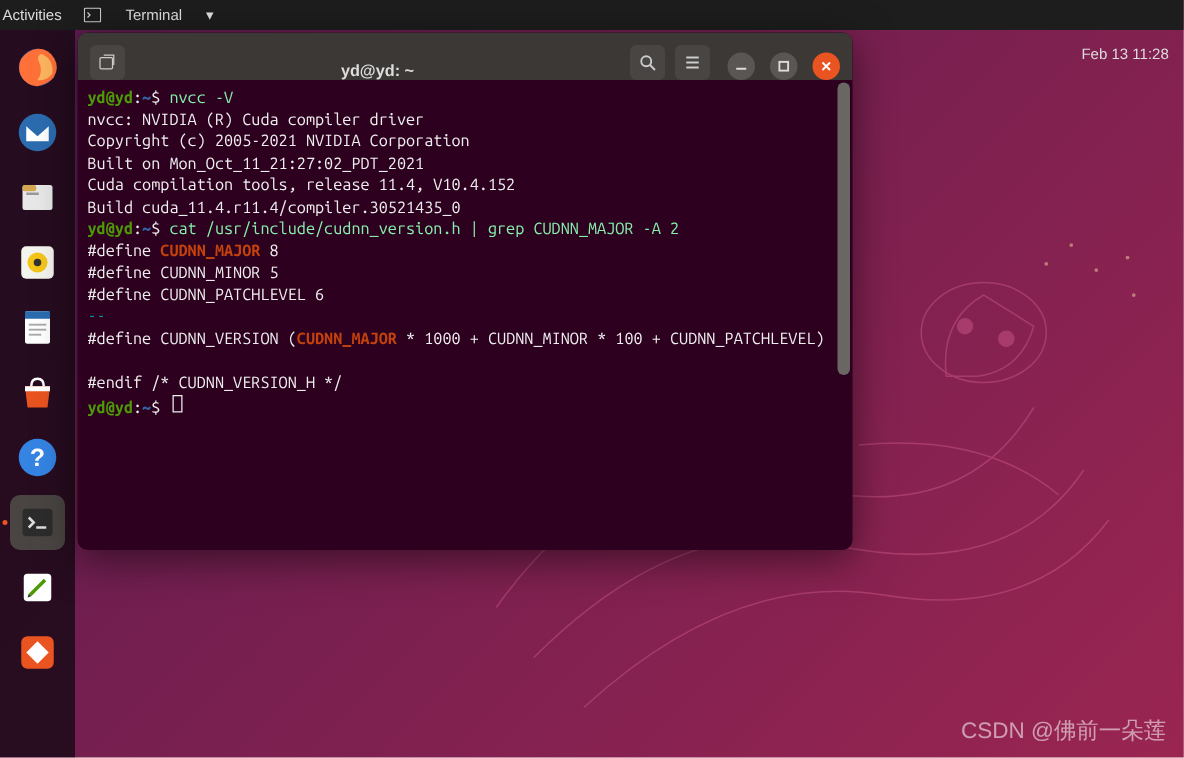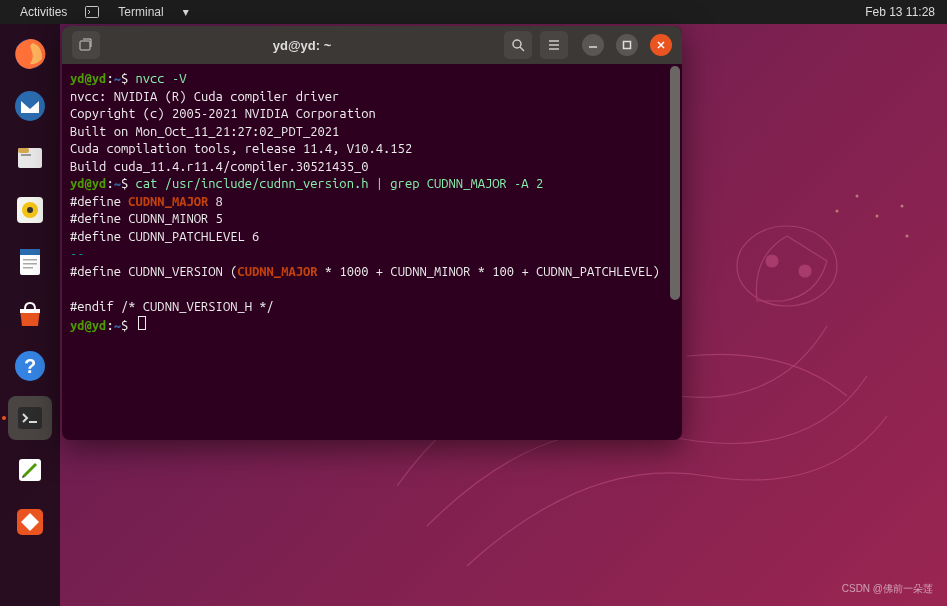--- a/index.html
+++ b/index.html
@@ -5,26 +5,26 @@
     * { margin: 0; padding: 0; box-sizing: border-box; }
     body {
       width: 947px; height: 606px;
       background: linear-gradient(135deg, #5a1b4f 0%, #7a2050 50%, #9a2551 100%);
       font-family: sans-serif;
       overflow: hidden;
       position: relative;
     }
     .top-bar {
       height: 24px; background: #1d1d1d; color: #ddd;
-      display: flex; align-items: center; font-size: 12px;
-      padding: 0 20px; position: relative;
+      display: flex; font-size: 12px;
+      padding: 0 2px; position: relative;
     }
     .top-bar-left { display: flex; align-items: center; gap: 18px; }
     .top-bar-app { display: flex; align-items: center; gap: 19px; }
-    .datetime { position: absolute; right: 12px; }
+    .datetime { position: absolute; right: 12px; margin-top: 36px; }
     .sidebar {
       position: absolute; left: 0; top: 24px; bottom: 0;
       width: 60px; background: rgba(30,10,25,0.88);
       display: flex; flex-direction: column; align-items: center;
       padding-top: 8px; gap: 8px;
     }
     .dock-item {
       width: 44px; height: 44px; border-radius: 8px;
       display: flex; align-items: center; justify-content: center;
       cursor: pointer; position: relative;
@@ -36,21 +36,21 @@
     }
     .terminal-window {
       position: absolute; left: 62px; top: 26px;
       width: 620px; height: 414px;
       background: #2c001e; border-radius: 8px;
       box-shadow: 0 8px 32px rgba(0,0,0,0.5);
       overflow: hidden;
     }
     .title-bar {
       height: 38px; background: #3b3836;
-      display: flex; align-items: center; padding: 0 10px;
+      display: flex; align-items: flex-end; padding: 0 10px;
     }
     .btn-ico {
       width: 28px; height: 28px; border-radius: 5px;
       background: #484543; display: flex;
       align-items: center; justify-content: center;
       cursor: pointer; color: #ddd;
     }
     .title-text {
       flex: 1; text-align: center; color: #ddd;
       font-size: 13px; font-weight: bold;
@@ -74,21 +74,21 @@
     .prompt-path { color: #3465a4; font-weight: bold; }
     .cmd { color: #86efac; }
     .hl-red { color: #c2410c; font-weight: bold; }
     .hl-cyan { color: #06989a; }
     .cursor {
       display: inline-block; width: 8px; height: 14px;
       border: 1px solid #eee; margin-left: 2px;
     }
     .watermark {
       position: absolute; right: 14px; bottom: 10px;
-      color: rgba(255,255,255,0.55); font-size: 10px;
+      color: rgba(255,255,255,0.55); font-size: 18px;
     }
     .wallpaper-art {
       position: absolute; right: 0; bottom: 0;
       width: 600px; height: 500px; opacity: 0.5;
       pointer-events: none;
     }
     .scrollbar {
       position: absolute; right: 2px; top: 40px; bottom: 2px;
       width: 10px;
     }

